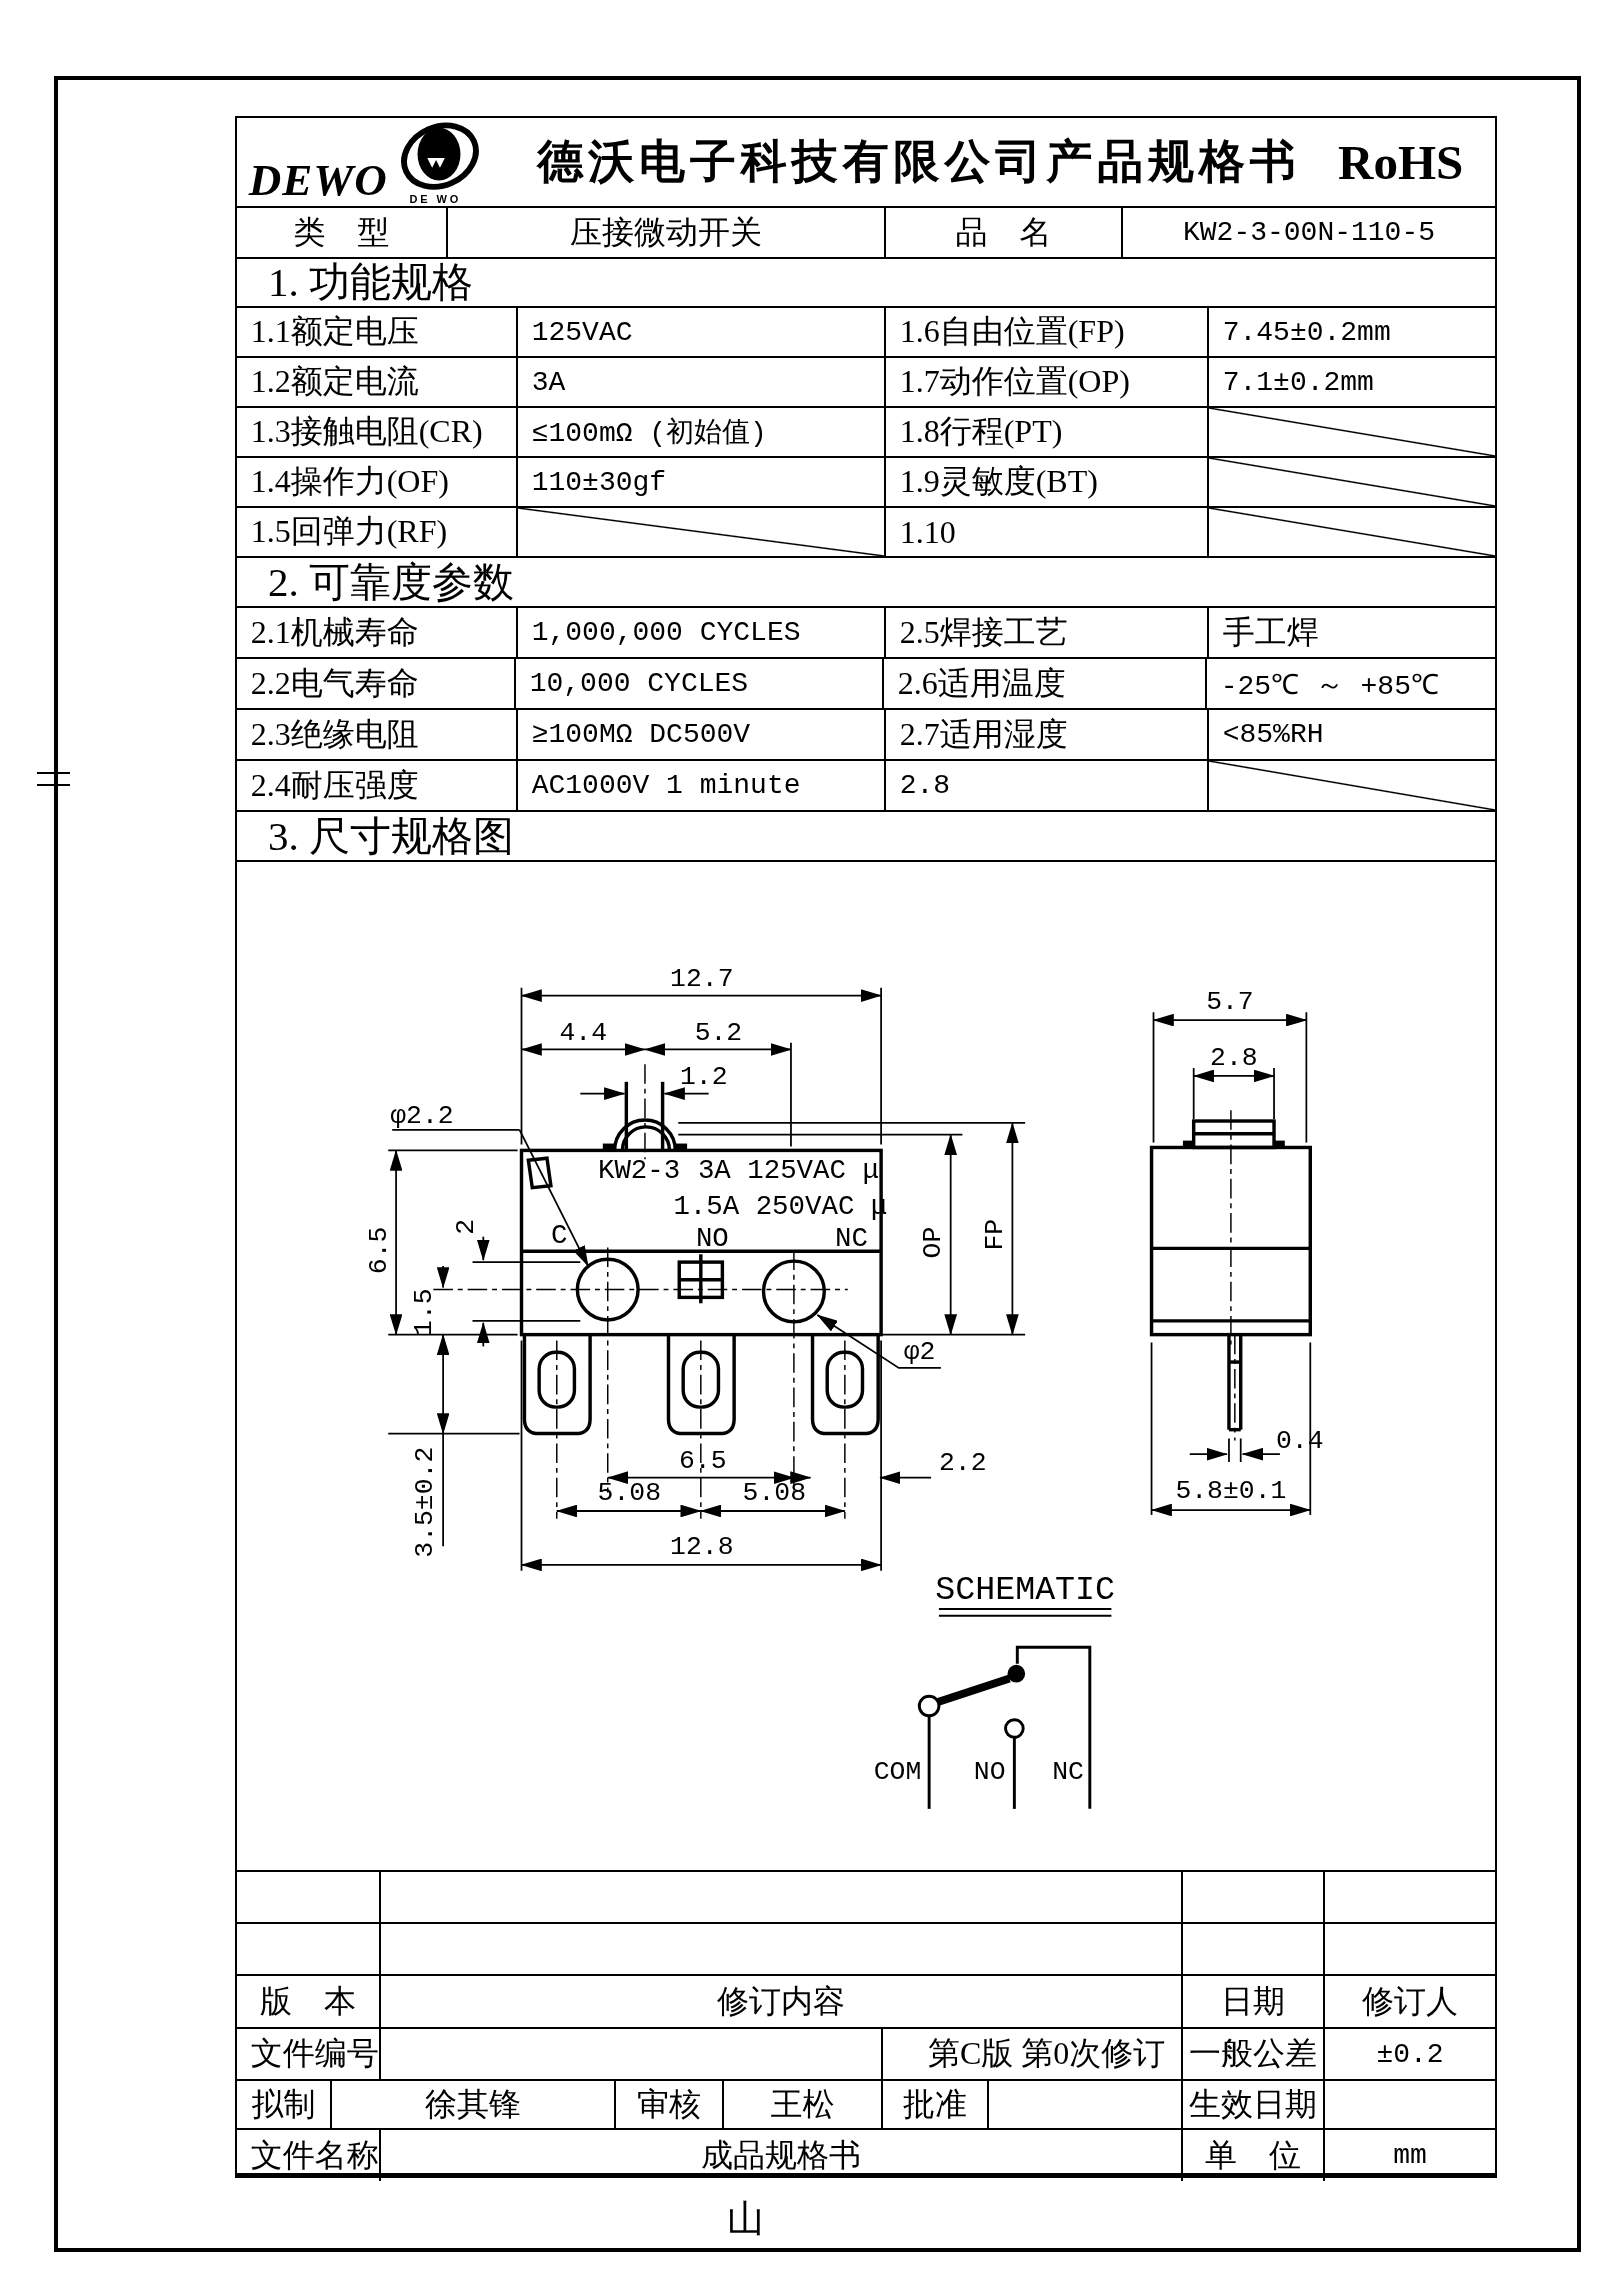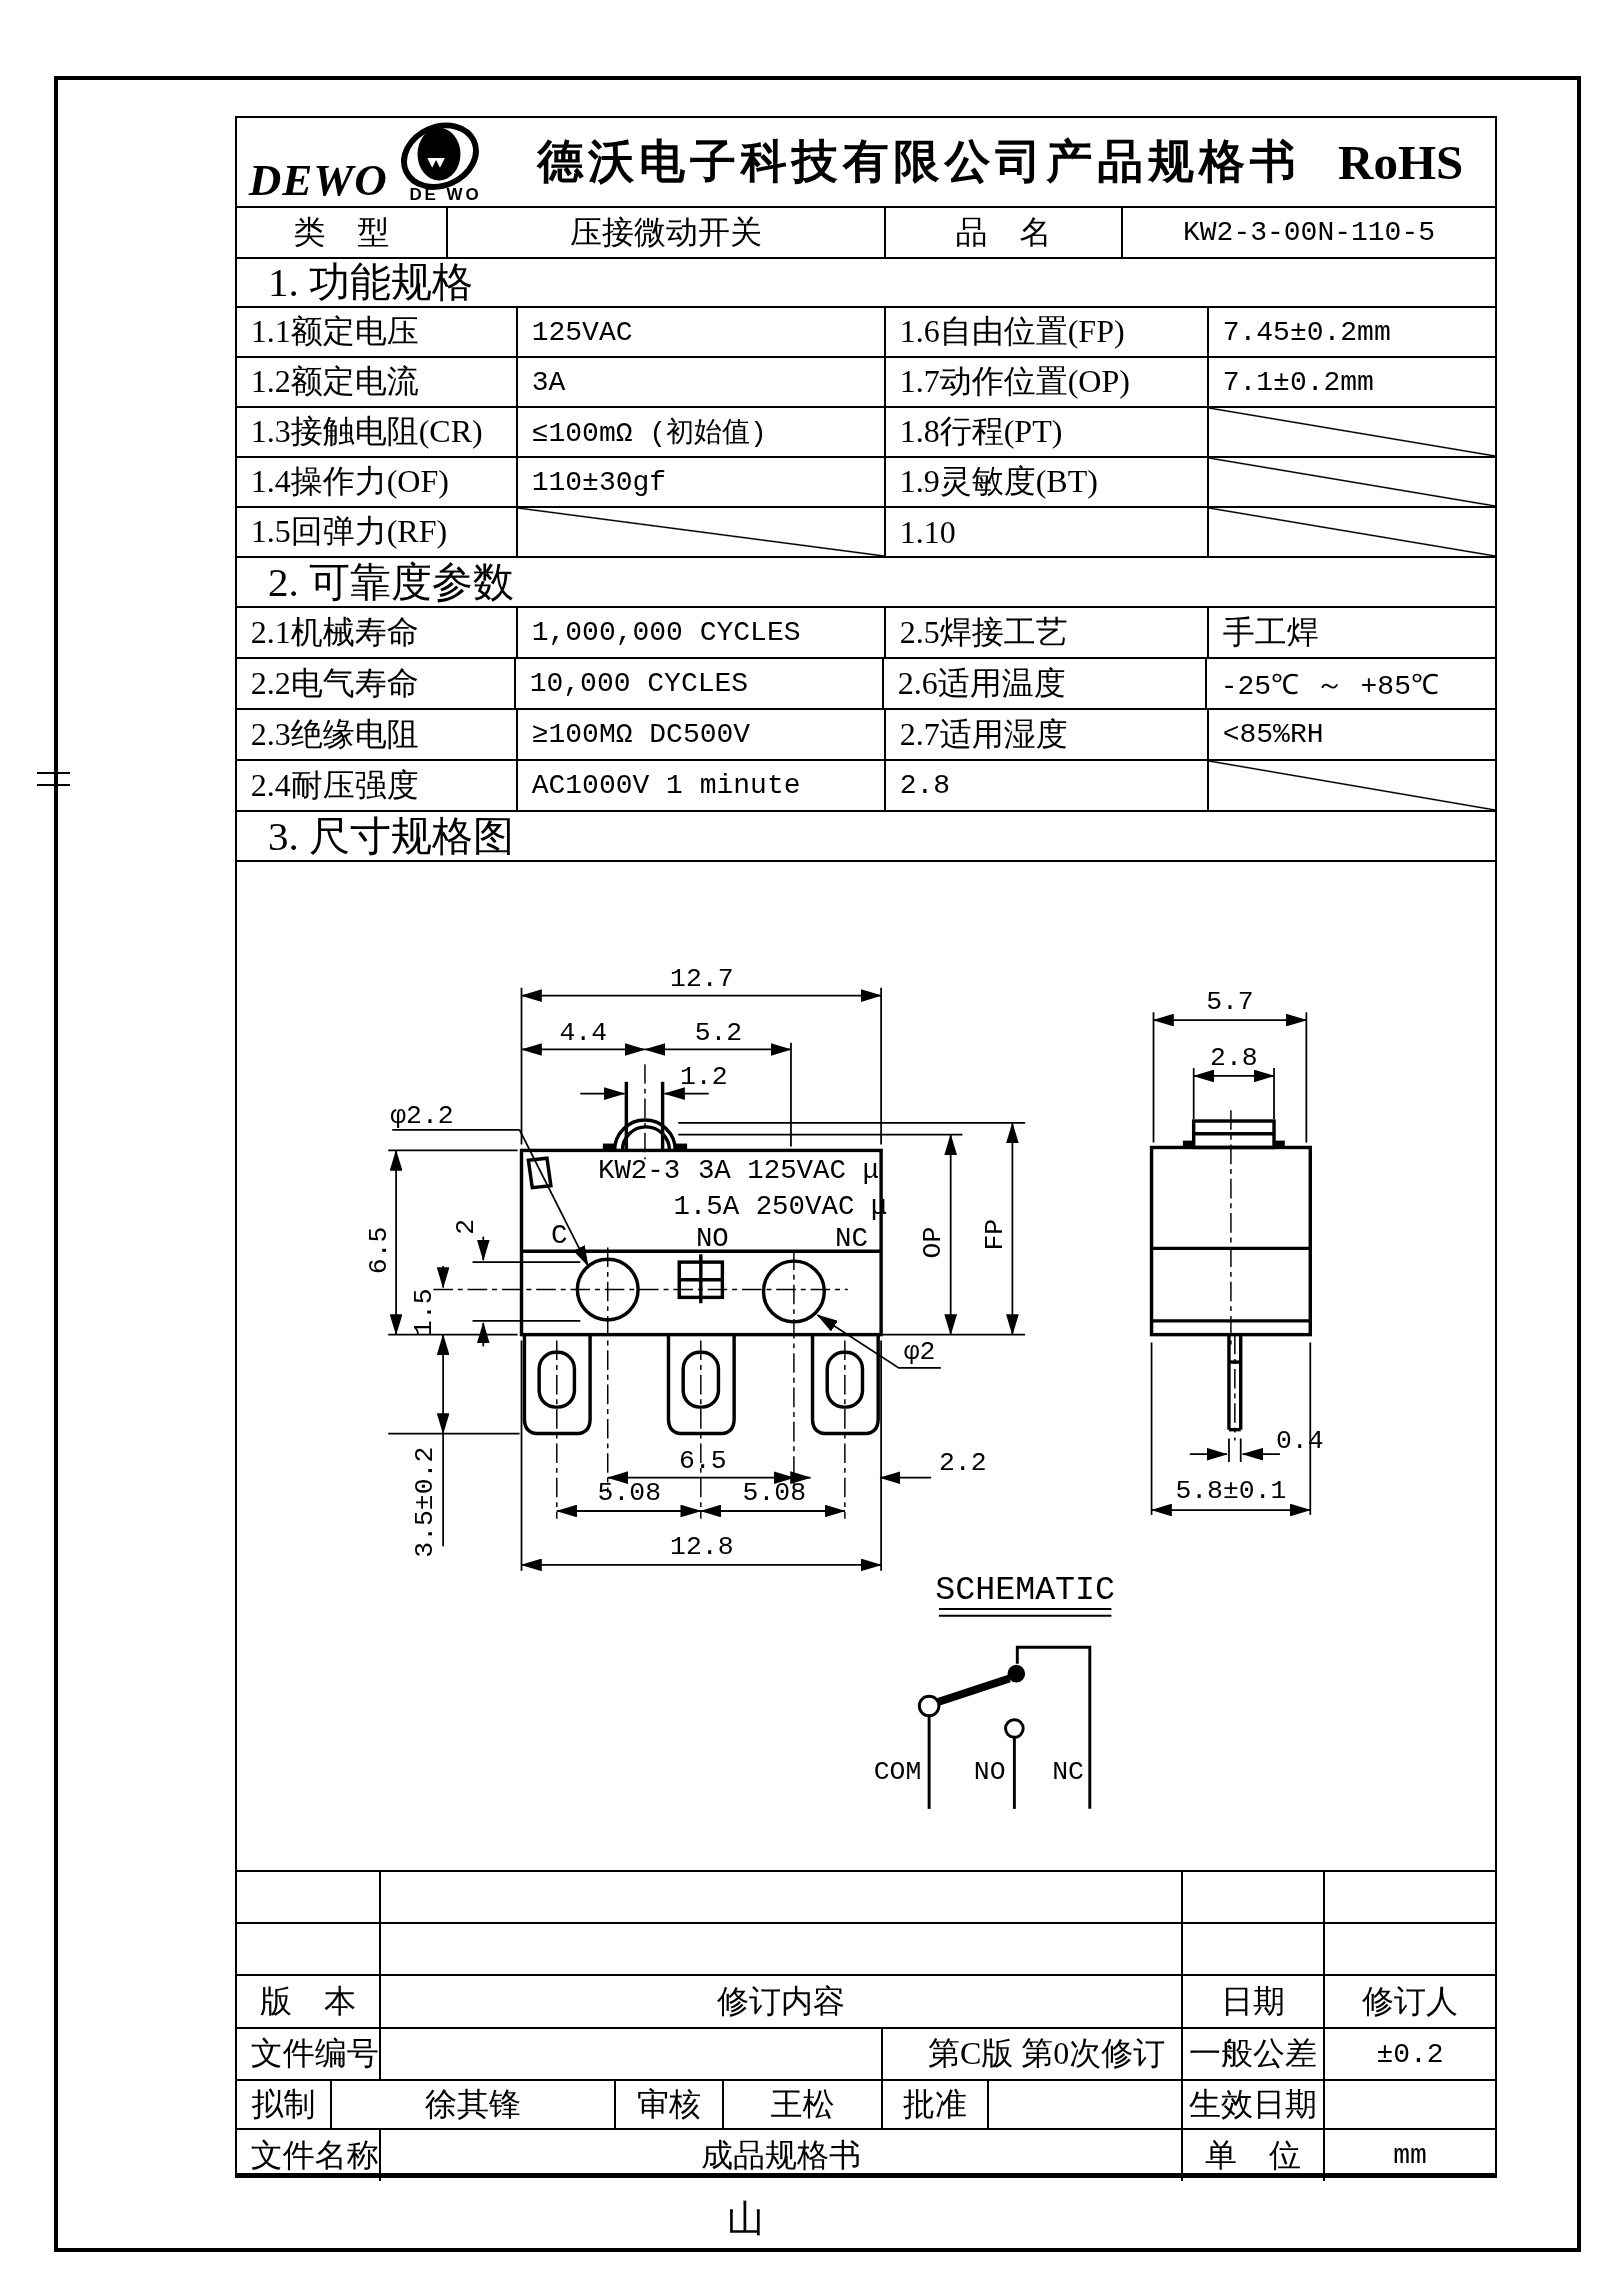--- a/index.html
+++ b/index.html
@@ -21,21 +21,21 @@
   .pad{padding-left:13.7px;}
   .ctr{justify-content:center;}
   .rgt{justify-content:flex-end;padding-right:15.7px;}
   .slash{background:linear-gradient(to right top,transparent calc(50% - 1.3px),#000 calc(50% - 0.2px),#000 calc(50% + 0.2px),transparent calc(50% + 1.3px));}
   
   .title-row{height:90px;display:flex;align-items:center;border-bottom:2px solid #000;box-sizing:border-box;}
   .logo-wrap{display:flex;align-items:flex-end;padding-left:11.8px;width:263px;box-sizing:border-box;}
   .logo-dewo{font-style:italic;font-weight:bold;font-size:45px;letter-spacing:1px;line-height:1;}
   .logo-head{position:relative;margin-left:5.9px;width:90px;height:82px;}
   .logo-sub{position:absolute;left:15.7px;bottom:-2px;font-family:"Liberation Sans",sans-serif;
-        font-weight:bold;font-size:17px;letter-spacing:2.9px;}
+        font-weight:bold;font-size:11px;letter-spacing:2.9px;}
   .main-title{flex:1;text-align:center;font-size:46px;letter-spacing:4.9px;font-weight:600;}
   .rohs{width:157px;font-size:49px;font-weight:600;}
   .sec{font-size:41px;padding-left:31px;display:flex;align-items:center;box-sizing:border-box;border-bottom:2px solid #000;}
   .drawing-row{height:1010px;border-bottom:2px solid #000;box-sizing:border-box;}
   svg text{font-family:"Liberation Mono","DejaVu Sans Mono",monospace;fill:#000;}
   .mountain{position:absolute;left:727px;top:2194px;font-size:37px;}
 </style>
 </head>
 <body>
 

